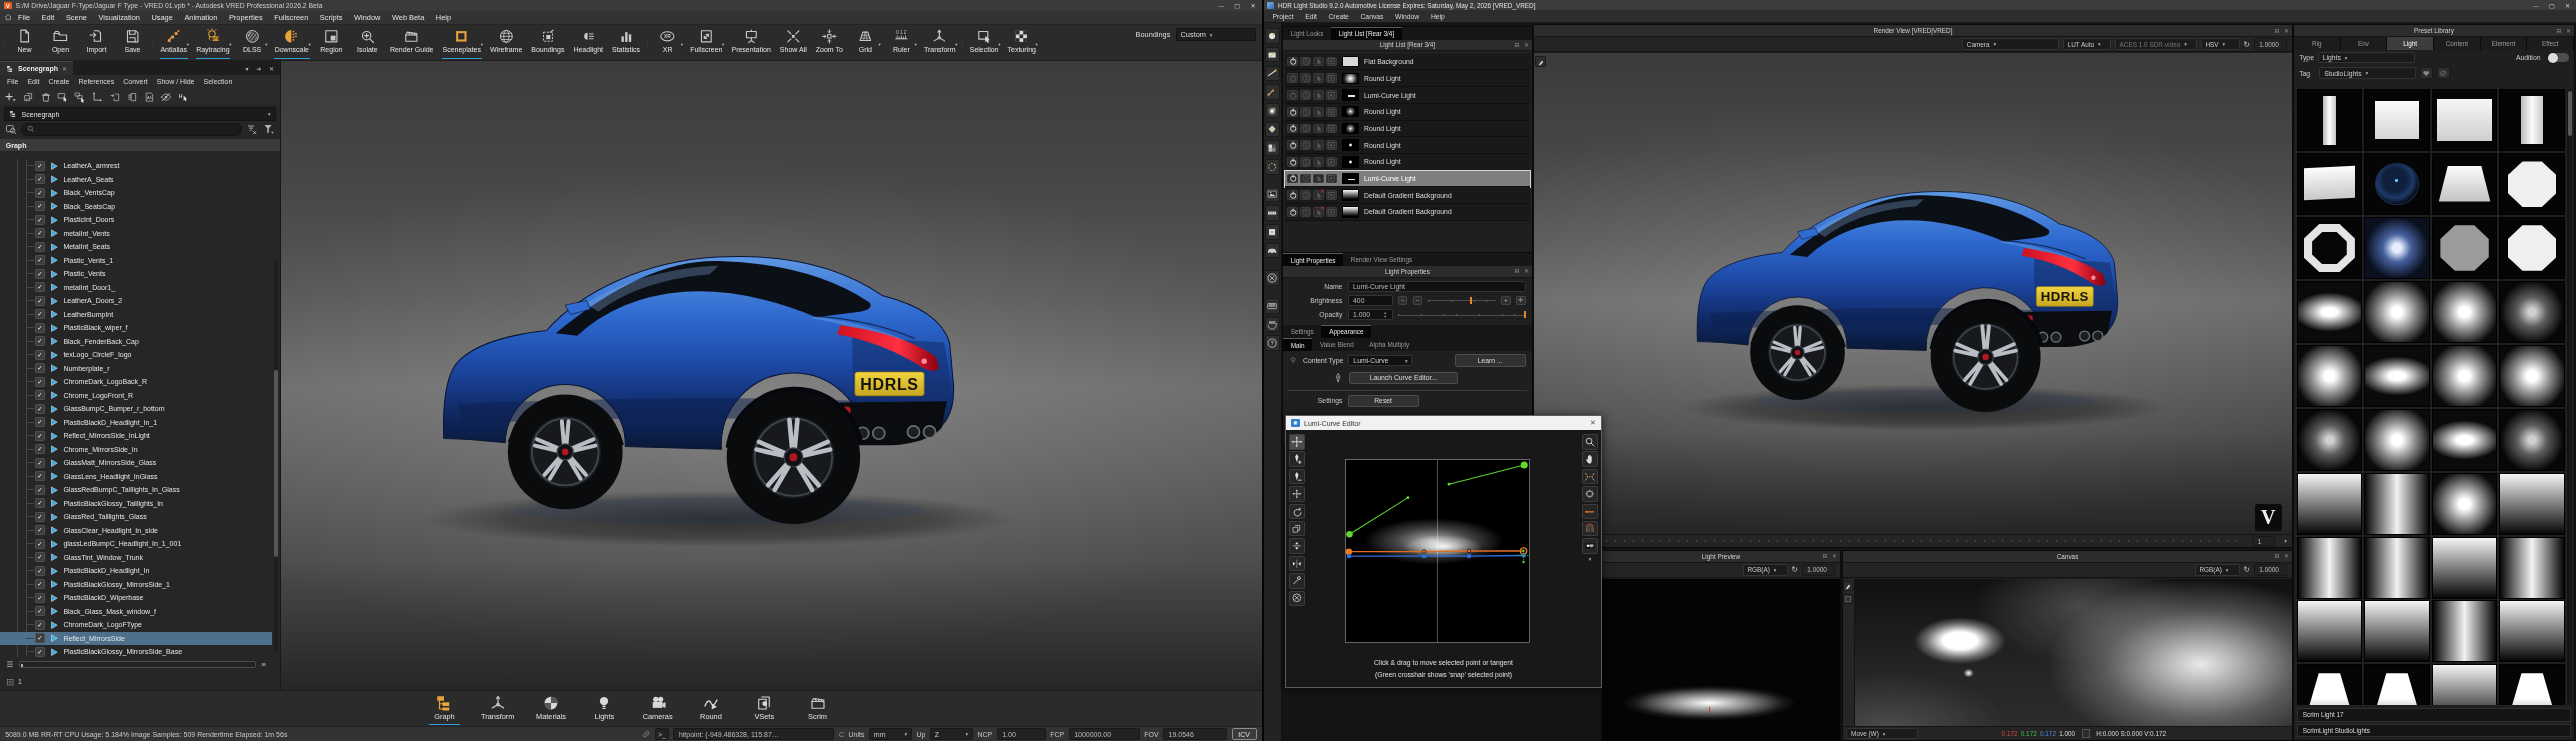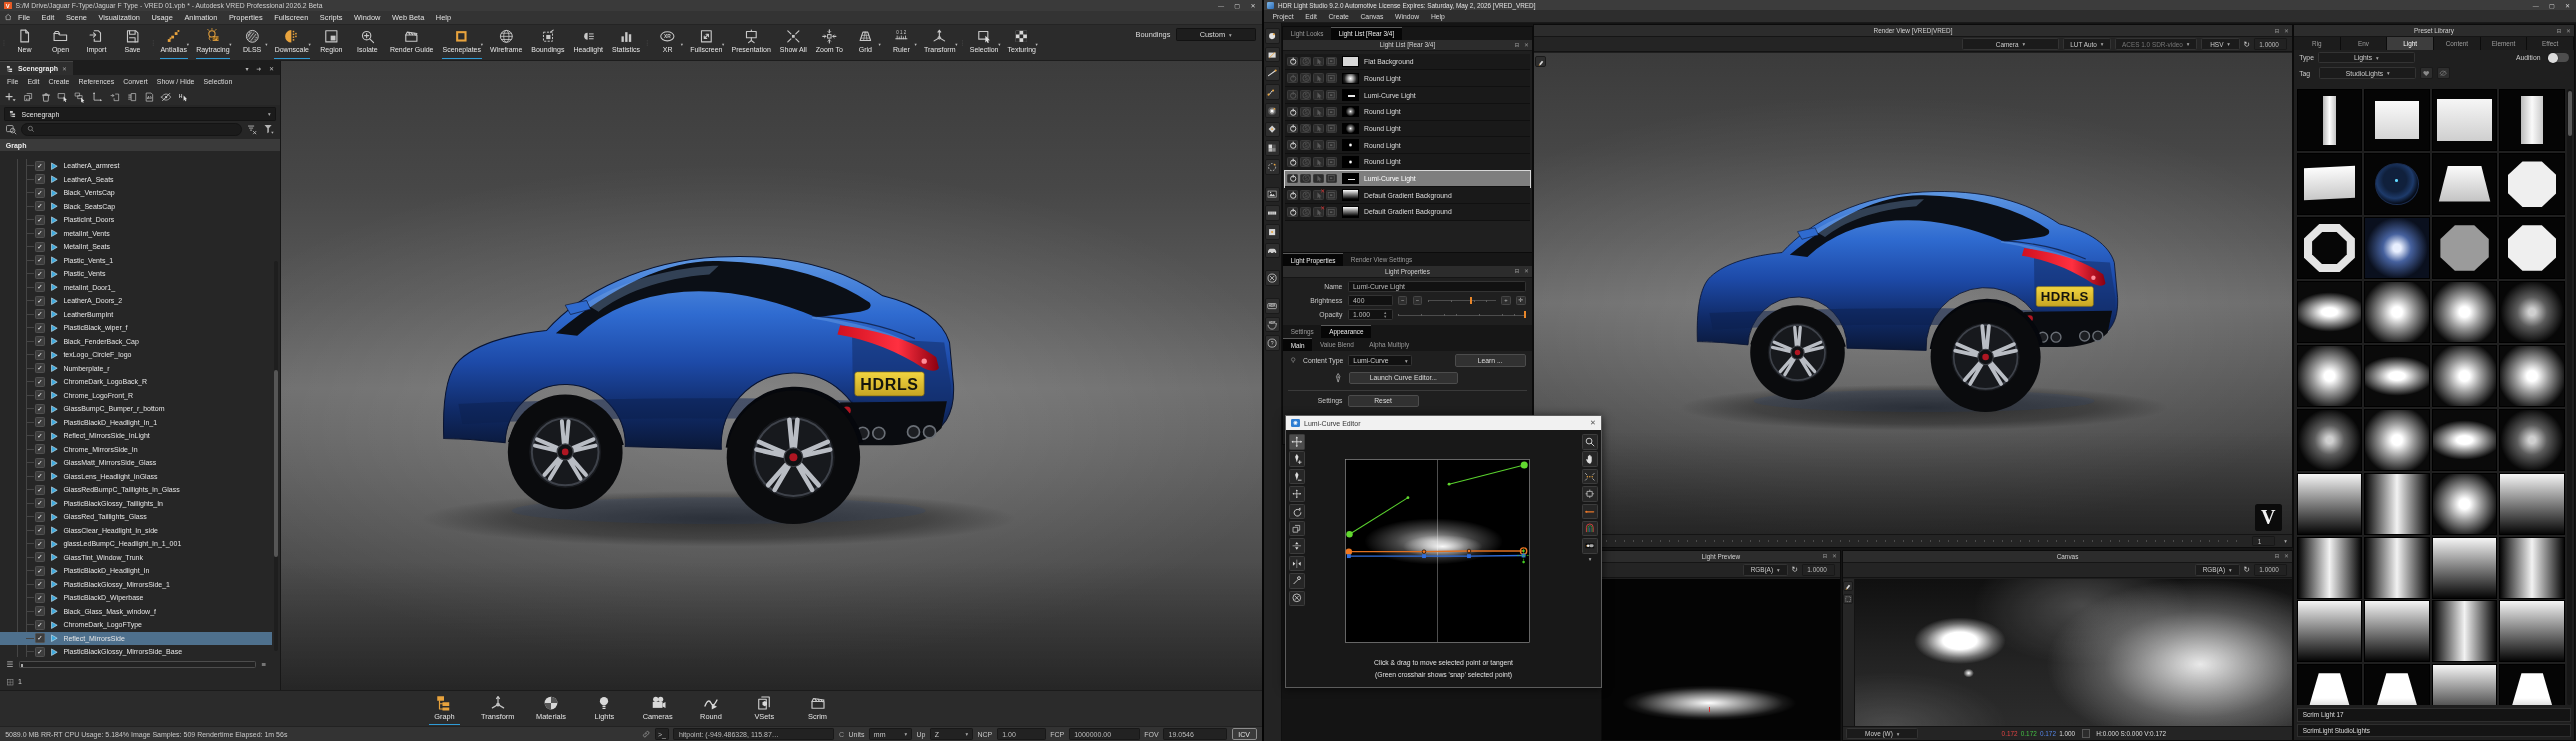--- a/index.html
+++ b/index.html
@@ -17,21 +17,21 @@
 .v-menubar{position:absolute;top:11px;left:0;right:0;height:13px;background:#333;display:flex;align-items:center;font-size:7.4px;color:#e2e2e2;padding:0 3.9px}
 .v-menubar .mi{padding:0 5.8px}
 .v-toolbar{position:absolute;top:24px;left:0;right:0;height:37px;background:#2b2b2b;border-top:0.6px solid #242424;border-bottom:0.6px solid #1d1d1d;display:flex;align-items:stretch;padding:1.3px 1.3px 0}
 .titem{position:relative;min-width:36px;padding:1.9px 4.5px 0;display:flex;flex-direction:column;align-items:center}
 .titem .ic{width:16.7px;height:16.7px}
 .tlabel{font-size:7px;color:#e6e6e6;margin-top:1.3px;white-space:nowrap}
 .tcaret{position:absolute;right:2.6px;top:16px;font-size:4.5px;color:#bbb}
 .tuline{position:absolute;left:3.9px;right:3.9px;bottom:0.6px;height:1.3px;background:#2f9bd6}
 .tsep{width:5.2px;color:#5a5a5a;font-size:6.4px;display:flex;align-items:center;justify-content:center}
 .workspace{position:absolute;right:6.4px;top:3.2px;display:flex;align-items:center;gap:5.2px;font-size:7.4px;color:#ddd}
-.selbox{background:#1d1d1d;border:0.6px solid #121212;height:13px;display:flex;align-items:center;justify-content:center;padding:0 3.9px;border-radius:1.3px}
+.selbox{background:#1d1d1d;border:0.6px solid #121212;height:13px;display:flex;align-items:center;justify-content:flex-start;padding:0 3.9px;border-radius:1.3px}
 .workspace .selbox{width:80px}
 .caret{font-size:5.2px;color:#aaa;margin-left:3.9px}
 .v-content{position:absolute;top:61px;left:0;right:0;height:629px}
 
 .sg{position:absolute;left:0;top:0;width:281px;height:100%;background:#262626;border-right:0.6px solid #171717}
 .sg-tabs{height:14px;background:#1d1d1d;display:flex;align-items:center}
 .sg-tab{height:100%;display:flex;align-items:center;gap:3.9px;background:#2e2e2e;padding:0 6.4px;font-size:7px;font-weight:bold;color:#ececec;border-top:0.6px solid #454545}
 .sg-tab .x{font-size:5.8px;color:#aaa;font-weight:normal}
 .sg-tabctl{margin-left:auto;display:flex;gap:7.7px;color:#b5b5b5;font-size:6.1px;padding:0 5.8px}
 .sg-menu{height:13px;display:flex;align-items:center;font-size:7px;color:#dcdcdc;padding:0 2.6px;background:#2a2a2a}

